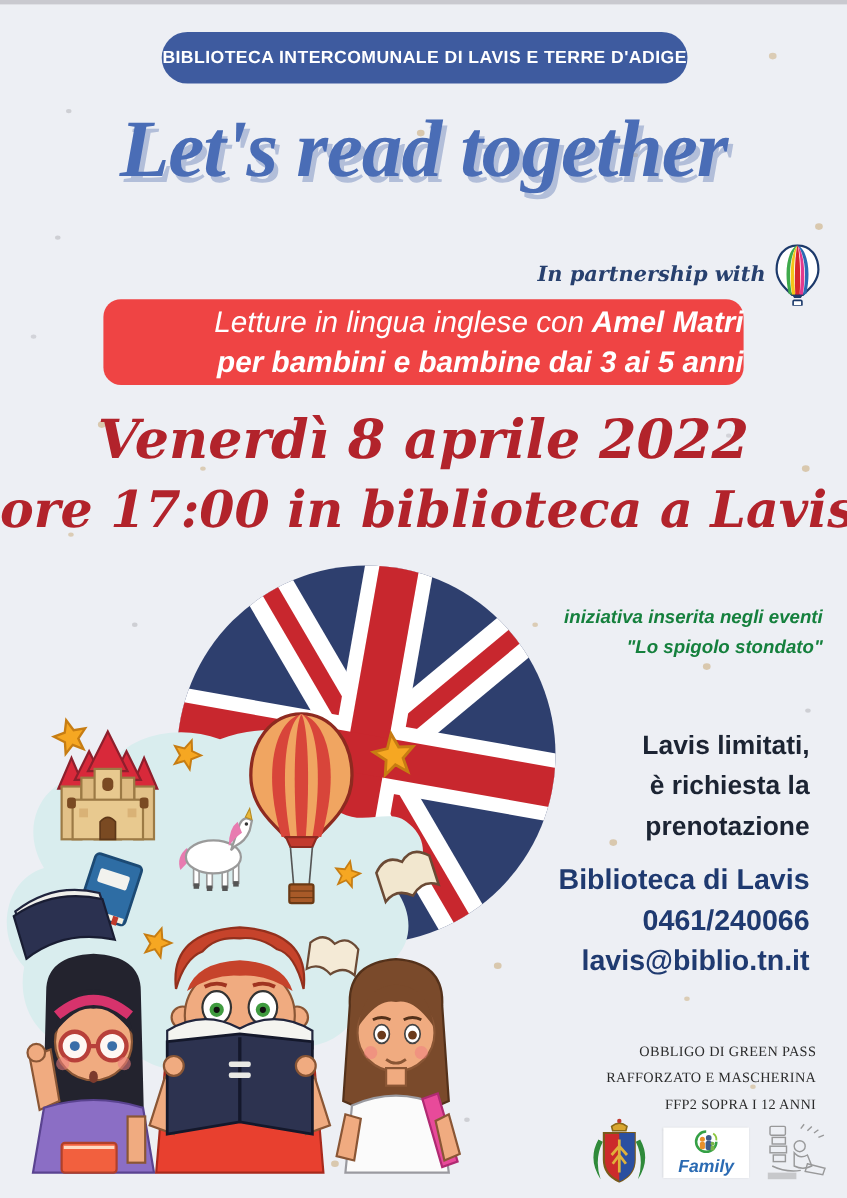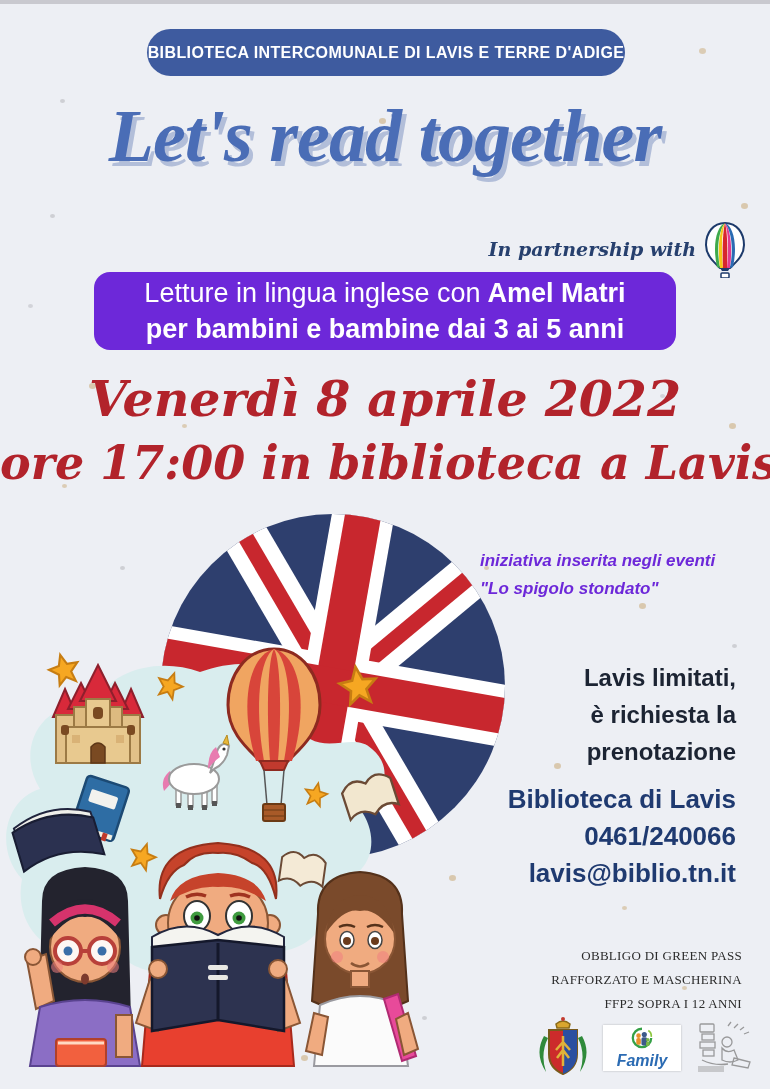--- a/index.html
+++ b/index.html
@@ -38,35 +38,35 @@
     font-size:74px; color:#4a6db6; letter-spacing:-1px;
     text-shadow:4px 5px 0 rgba(130,150,195,.55);
     white-space:nowrap;
   }
   .partnership { position:absolute; top:218px; right:24px; display:flex; align-items:center; gap:8px; }
   .partnership-text { text-align:right; line-height:1.12; }
   .partnership-line { font-family:"DejaVu Serif", serif; font-style:italic; font-weight:bold; font-size:19px; color:#27406e; }
   .partnership-brand { font-size:21px; font-weight:bold; letter-spacing:1.5px; color:#1d3a6b; }
   .event-banner {
     position:absolute; left:94px; top:268px; width:582px; height:78px;
-    background:#6d28d9; border-radius:16px; color:#fff; text-align:center;
-    font-size:27px; line-height:36px; padding-top:3px;
+    background:#ef4444; border-radius:16px; color:#fff; text-align:right;
+    font-size:27px; line-height:36px; padding-top:3px;font-style:italic;
   }
   .event-line .bold, .event-line2 { font-weight:bold; }
   .event-line .bold { margin-left:7px; }
   .date-block {
     position:absolute; left:0; top:366px; width:100%; text-align:center;
     font-family:"DejaVu Serif", serif; font-style:italic; font-weight:bold; color:#b2232b;
     white-space:nowrap;
   }
   .date-line1 { font-size:49px; }
   .date-line2 { font-size:46px; margin-top:8px; }
   .initiative {
-    position:absolute; left:480px; top:543px; width:268px; text-align:left;
-    font-size:17px; font-weight:bold; font-style:italic; color:#6d28d9; line-height:1.65;
+    position:absolute; left:480px; top:543px; width:268px; text-align:right;
+    font-size:17px; font-weight:bold; font-style:italic; color:#15803d; line-height:1.65;
   }
   .seats {
     position:absolute; top:655px; right:34px; text-align:right;
     font-size:24px; font-weight:bold; color:#1c2433; line-height:1.55;
   }
   .contact {
     position:absolute; top:777px; right:34px; text-align:right;
     font-size:26px; font-weight:bold; color:#1f3a70; line-height:1.42;
   }
   .covid {

